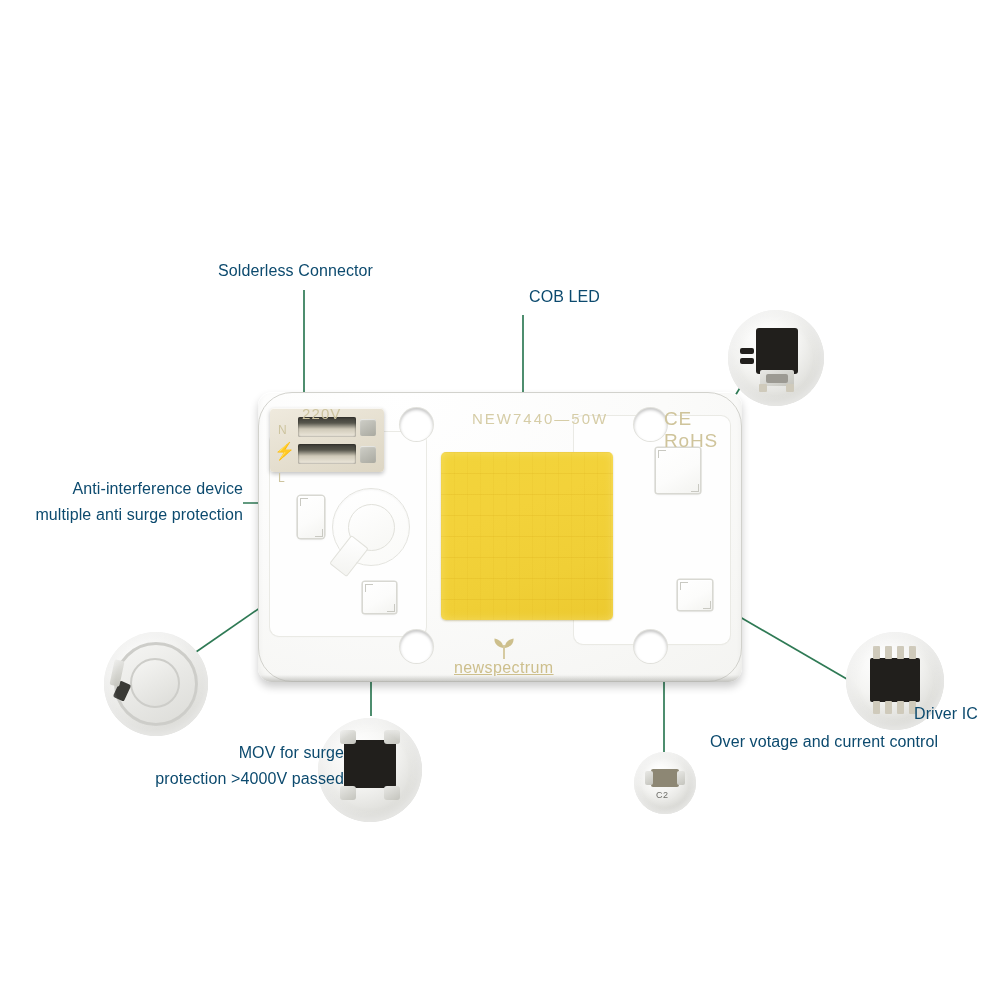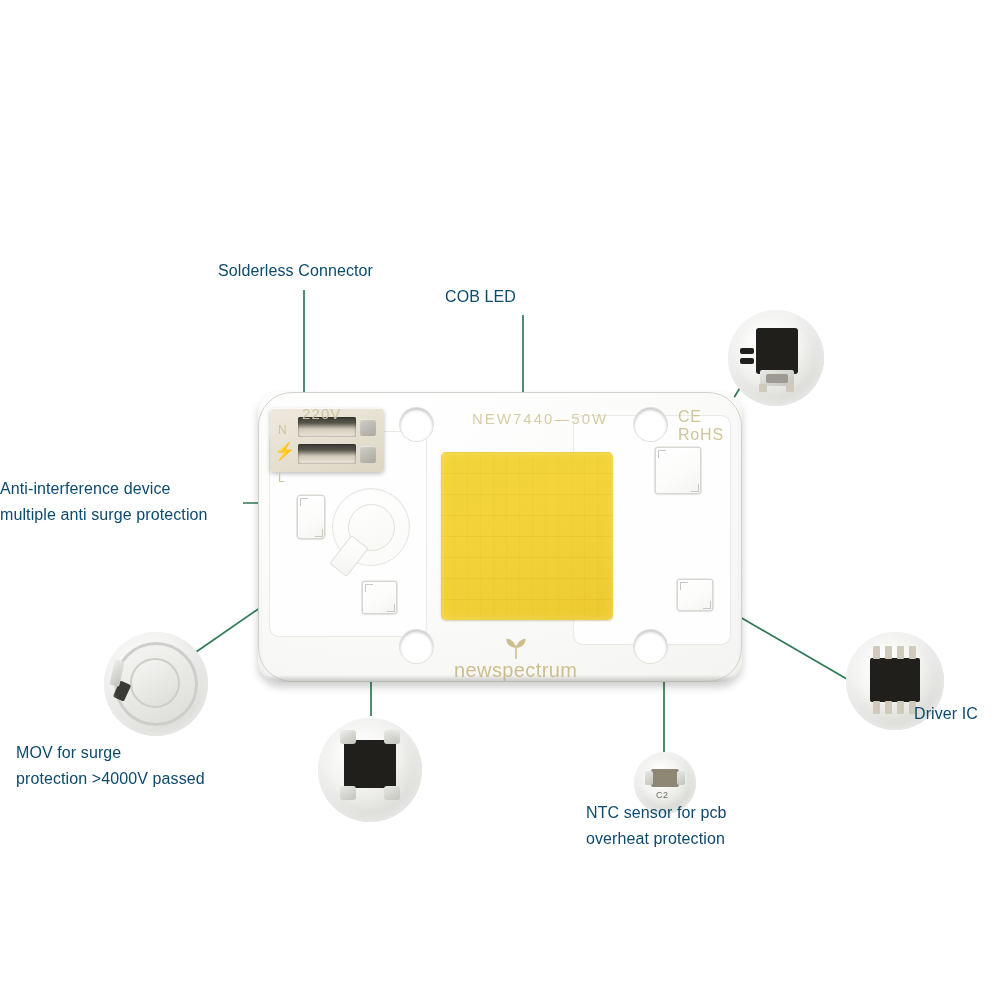--- a/index.html
+++ b/index.html
@@ -24,39 +24,39 @@
 
   
   .label {
     position: absolute;
     font-size: 16px;
     line-height: 26px;
     color: #0c4a6e;
     white-space: pre-line;
     letter-spacing: 0.1px;
   }
-  .label.ctr { text-align: left; }
-  .label.rgt { }
+  .label.ctr { text-align: right; }
+  .label.rgt { text-align: right; }
 
   
   #leaders {
     position: absolute;
     left: 0; top: 0;
     width: 1000px; height: 1000px;
     pointer-events: none;
   }
 
   
   #board {
     position: absolute;
     left: 258px;
     top: 392px;
     width: 484px;
     height: 290px;
-    border-radius: 22px;
+    border-radius: 14px;
     background:
       radial-gradient(120% 150% at 30% 0%, #ffffff 0%, #fbfbfa 45%, #f2f2ef 100%);
     box-shadow:
       0 5px 9px rgba(0,0,0,0.20),
       inset 0 1px 0 rgba(255,255,255,0.95),
       inset 0 -3px 6px rgba(0,0,0,0.06);
     overflow: hidden;
   }
   #board::after {
     content: "";
@@ -205,38 +205,39 @@
     position: absolute;
     color: #cfc49b;
     font-size: 14px;
     letter-spacing: 1.1px;
     user-select: none;
   }
   #silk-220v  { left: 44px;  top: 13px; font-size: 15px; color: #cdc49f; }
   #silk-n     { left: 20px;  top: 31px; font-size: 12px; color: #cdc49f; }
   #silk-l     { left: 20px;  top: 79px; font-size: 12px; color: #cdc49f; }
   #silk-model { left: 214px; top: 18px; font-size: 15px; color: #d6cda7; letter-spacing: 2px; }
-  #silk-ce    { left: 420px; top: 16px; font-size: 16px; color: #cfc49b; letter-spacing: 0.8px; }
+  #silk-ce    { left: 406px; top: 16px; font-size: 19px; color: #cfc49b; letter-spacing: 0.8px; }
   #silk-bolt  { left: 16px;  top: 49px; font-size: 17px; color: #d3c79c; }
 
   
   #brand {
     position: absolute;
     left: 196px; top: 246px;
     display: flex;
     flex-direction: column;
     align-items: center;
     gap: 0px;
   }
   #brand-mark { width: 24px; height: 22px; display:block; }
   #brand-text {
-    font-size: 20px;
+    font-size: 16px;
     color: #cdbf8c;
     letter-spacing: 0.4px;
     margin-top: -1px;
+    text-decoration: underline;
   }
 
   
   .inset {
     position: absolute;
     border-radius: 50%;
     background: radial-gradient(65% 65% at 38% 30%, #ffffff 0%, #f4f4f2 55%, #dededa 100%);
     box-shadow: inset 0 0 16px rgba(0,0,0,0.09);
     overflow: hidden;
   }
@@ -410,19 +411,18 @@
   <div class="label ctr" id="lbl-cob" style="left:445px; top:284px; width:155px;">COB LED</div>
 
 
   <div class="label rgt" id="lbl-anti" style="left:0px; top:476px; width:243px;">Anti-interference device
 multiple anti surge protection</div>
 
   <div class="label ctr" id="lbl-mov" style="left:16px; top:728px; width:328px;margin-top:12px;">MOV for surge
 protection &gt;4000V passed</div>
 
 
-  <div class="label" id="lbl-ntc" style="left:586px; top:800px; width:250px;">NTC sensor for pcb
-overheat protection</div>
 
   <div class="label" id="lbl-driver" style="left:914px; top:701px;">Driver IC</div>
 
+  <div class="label" id="lbl-driver-sub" style="left:710px; top:729px;">Over votage and current control</div>
 
 </div>
 
 </body></html>

